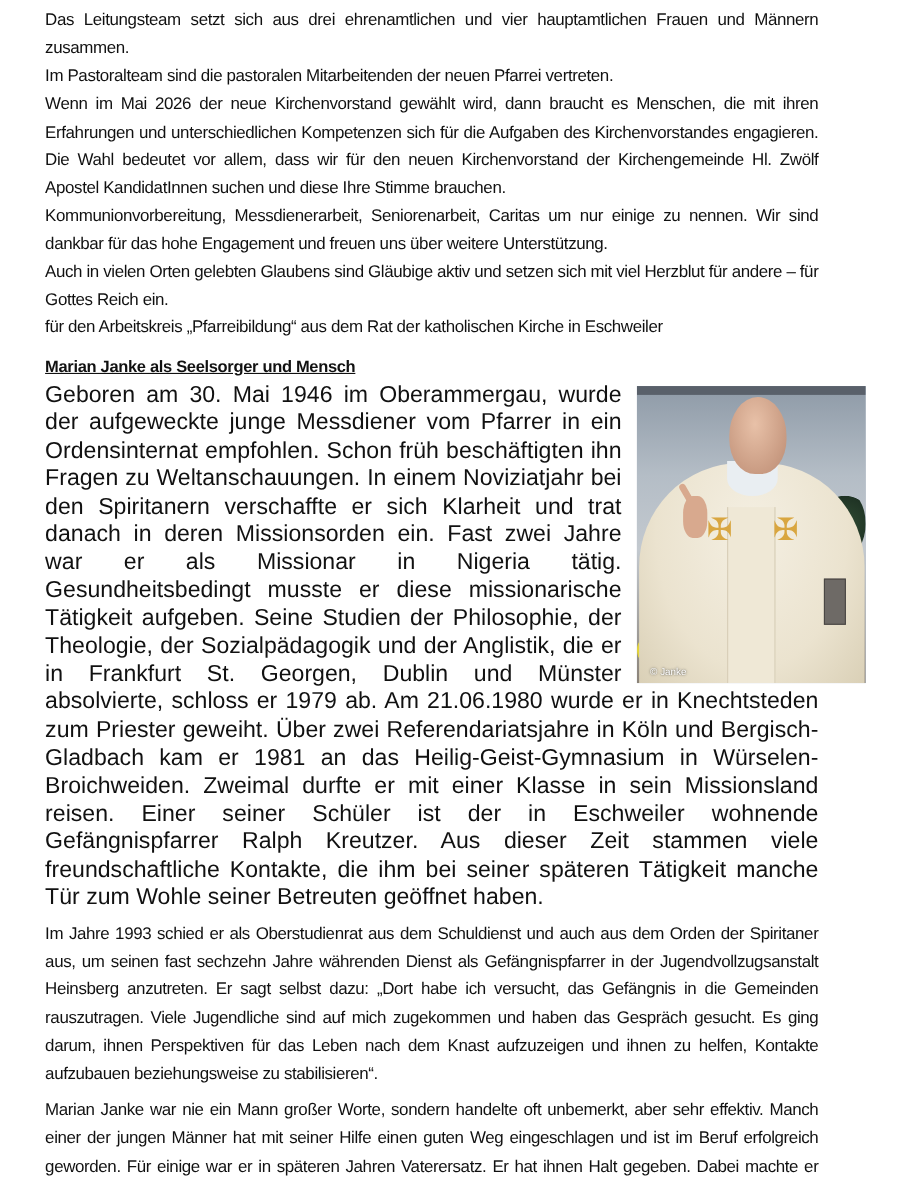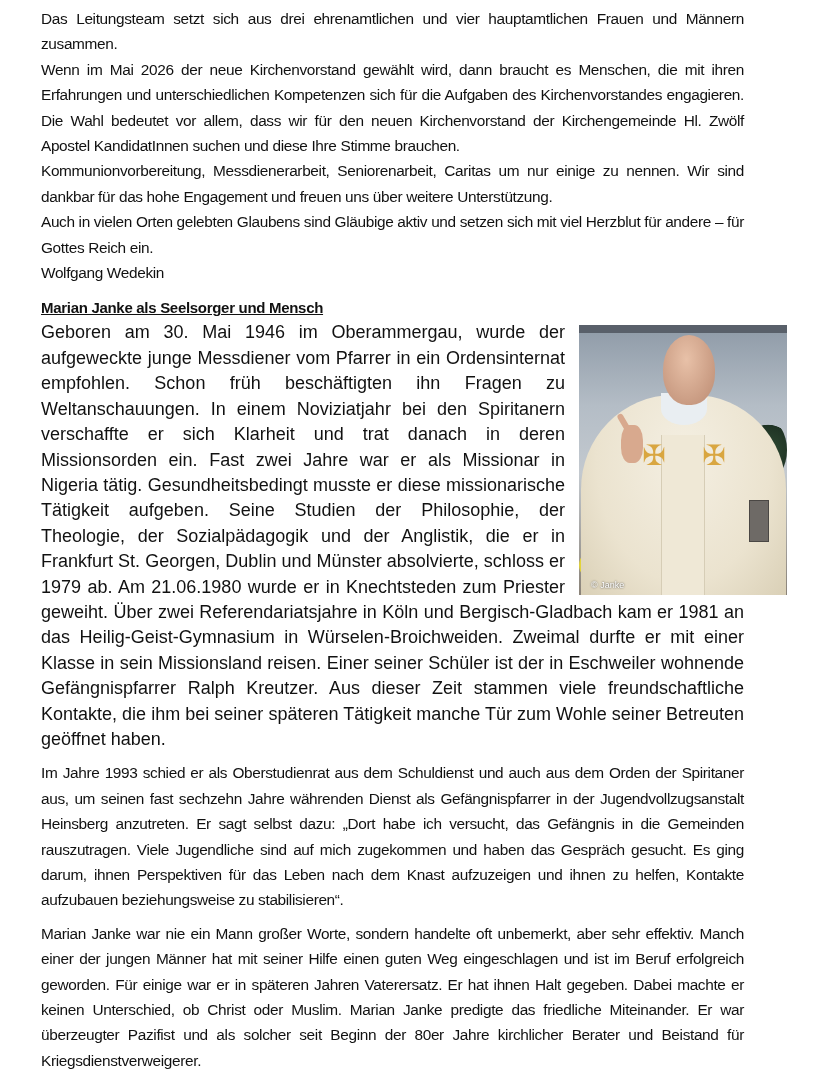--- a/index.html
+++ b/index.html
@@ -19,21 +19,21 @@
       margin: 10px 0 0 0; font-weight: bold; text-decoration: underline;
       font-size: 15px; line-height: 25px; letter-spacing: -0.3px;
     }
     .bio {
       position: relative;
     }
     .photo {
       float: right; width: 208px; height: 270px; margin: 5px -43px 0 14px;
       position: relative; overflow: hidden; background: #a9b3bf;
     }
-    .bio-lead { letter-spacing: 0; font-size: 18px; }
+    .bio-lead { letter-spacing: 0; font-size: 21px; }
     .gap { margin-top: 8px !important; }
     
     .ph-wall { position:absolute; left:0; top:0; width:100%; height:100%;
       background: linear-gradient(180deg,#8e9aa7 0%,#b4bdc6 30%,#c3c9cf 55%,#8a8278 100%); }
     .ph-beam { position:absolute; left:0; top:0; width:100%; height:8px; background:#59606a; }
     .ph-plant { position:absolute; right:0; top:95px; width:38px; height:60px; border-radius:50%;
       background: radial-gradient(circle,#2f4a33 0%,#1f3324 70%,transparent 72%); }
     .ph-yellow { position:absolute; left:0; top:225px; width:30px; height:30px; border-radius:50%;
       background:#e2d33a; }
     .ph-robe { position:absolute; left:2px; top:70px; width:205px; height:210px;
@@ -55,24 +55,25 @@
       border:1px solid #4a4744; }
     .ph-credit { position:absolute; left:12px; bottom:4px; font-size:9px; color:#ffffff;
       font-family:"Liberation Sans", sans-serif; letter-spacing:0; line-height:12px; text-shadow:0 0 2px #333; }
   </style>
 </head>
 <body>
 
 <div class="page">
   <section>
     <p>Das Leitungsteam setzt sich aus drei ehrenamtlichen und vier hauptamtlichen Frauen und Männern zusammen.</p>
+    <p class="left">Im Pastoralteam sind die pastoralen Mitarbeitenden der neuen Pfarrei vertreten.</p>
     <p>Wenn im Mai 2026 der neue Kirchenvorstand gewählt wird, dann braucht es Menschen, die mit ihren Erfahrungen und unterschiedlichen Kompetenzen sich für die Aufgaben des Kirchenvorstandes engagieren. Die Wahl bedeutet vor allem, dass wir für den neuen Kirchenvorstand der Kirchengemeinde Hl. Zwölf Apostel KandidatInnen suchen und diese Ihre Stimme brauchen.</p>
     <p>Kommunionvorbereitung, Messdienerarbeit, Seniorenarbeit, Caritas um nur einige zu nennen. Wir sind dankbar für das hohe Engagement und freuen uns über weitere Unterstützung.</p>
     <p>Auch in vielen Orten gelebten Glaubens sind Gläubige aktiv und setzen sich mit viel Herzblut für andere – für Gottes Reich ein.</p>
-    <p class="left">Wolfgang Wedekin</p>
+    <p class="left">für den Arbeitskreis „Pfarreibildung“ aus dem Rat der katholischen Kirche in Eschweiler</p>
   </section>
 
   <section class="bio">
     <h2 class="heading">Marian Janke als Seelsorger und Mensch</h2>
 
     <div class="photo" title="Marian Janke im Messgewand am Altar">
       <div class="ph-wall"></div>
       <div class="ph-beam"></div>
       <div class="ph-plant"></div>
       <div class="ph-yellow"></div>

